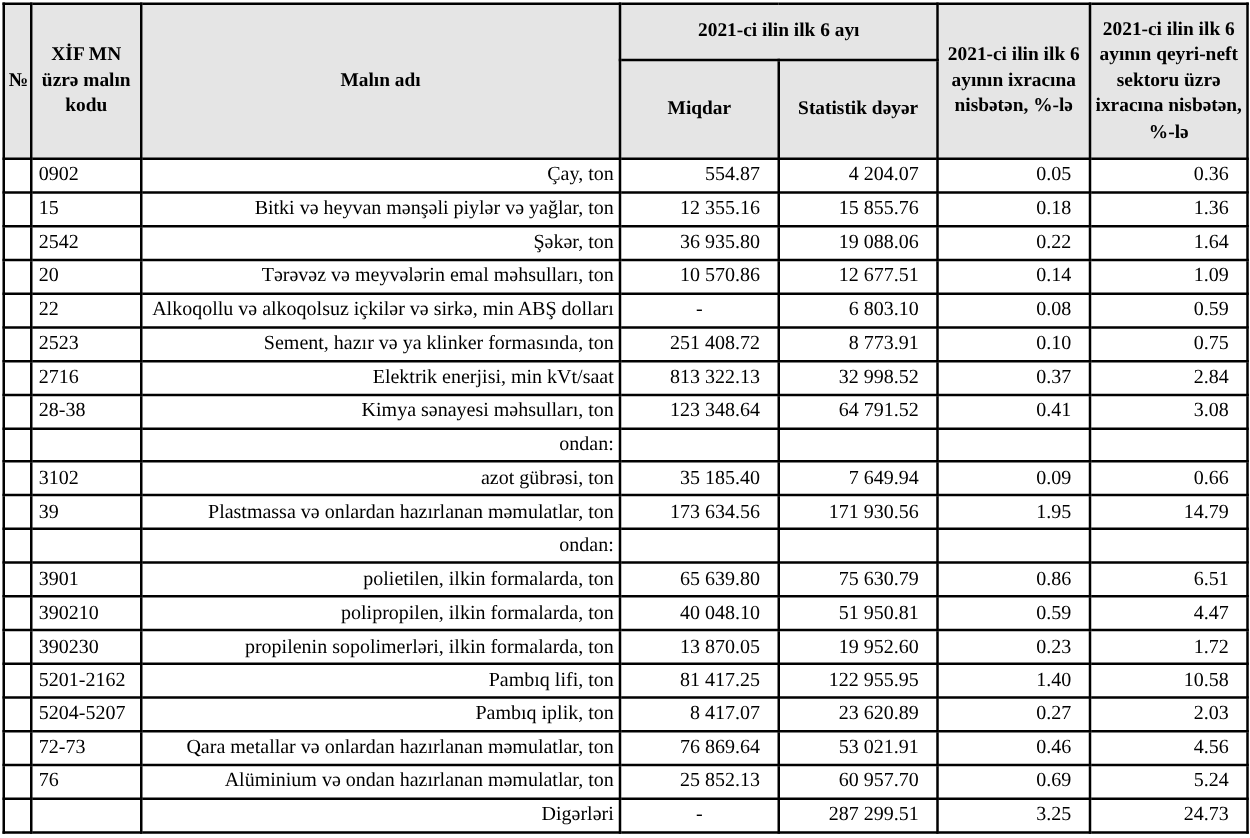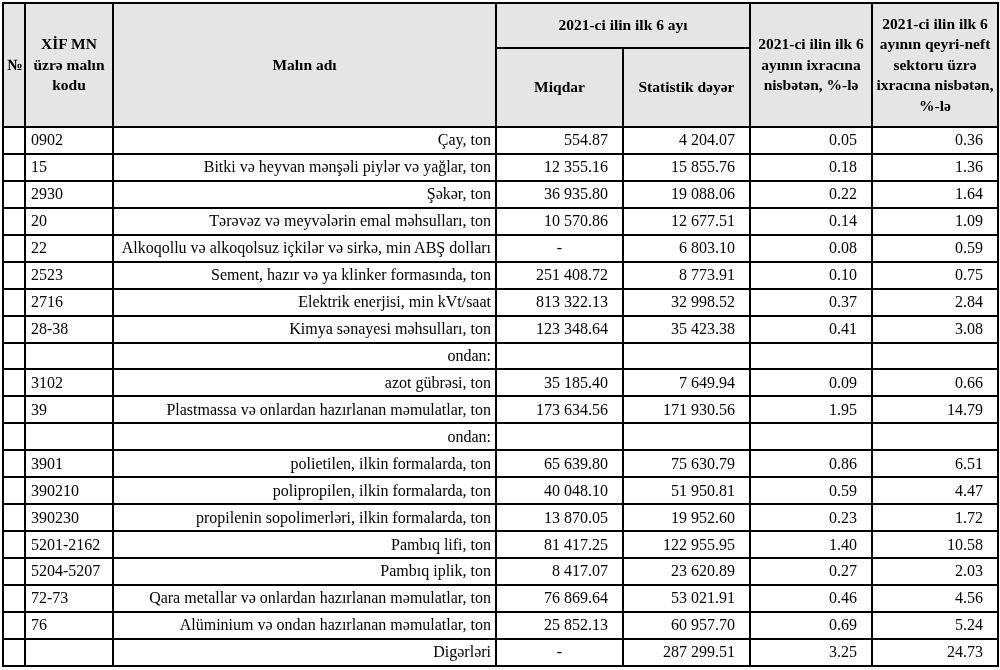--- a/index.html
+++ b/index.html
@@ -87,21 +87,21 @@
     <td class="no-cell"></td>
     <td class="code">15</td>
     <td class="name">Bitki və heyvan mənşəli piylər və yağlar, ton</td>
     <td class="num">12 355.16</td>
     <td class="num">15 855.76</td>
     <td class="num">0.18</td>
     <td class="num">1.36</td>
   </tr>
         <tr>
     <td class="no-cell"></td>
-    <td class="code">2930</td>
+    <td class="code">2542</td>
     <td class="name">Şəkər, ton</td>
     <td class="num">36 935.80</td>
     <td class="num">19 088.06</td>
     <td class="num">0.22</td>
     <td class="num">1.64</td>
   </tr>
         <tr>
     <td class="no-cell"></td>
     <td class="code">20</td>
     <td class="name">Tərəvəz və meyvələrin emal məhsulları, ton</td>
@@ -135,21 +135,21 @@
     <td class="num">813 322.13</td>
     <td class="num">32 998.52</td>
     <td class="num">0.37</td>
     <td class="num">2.84</td>
   </tr>
         <tr>
     <td class="no-cell"></td>
     <td class="code">28-38</td>
     <td class="name">Kimya sənayesi məhsulları, ton</td>
     <td class="num">123 348.64</td>
-    <td class="num">35 423.38</td>
+    <td class="num">64 791.52</td>
     <td class="num">0.41</td>
     <td class="num">3.08</td>
   </tr>
         <tr>
     <td class="no-cell"></td>
     <td class="code"></td>
     <td class="name indent-2">ondan:</td>
     <td class="num"></td>
     <td class="num"></td>
     <td class="num"></td>

